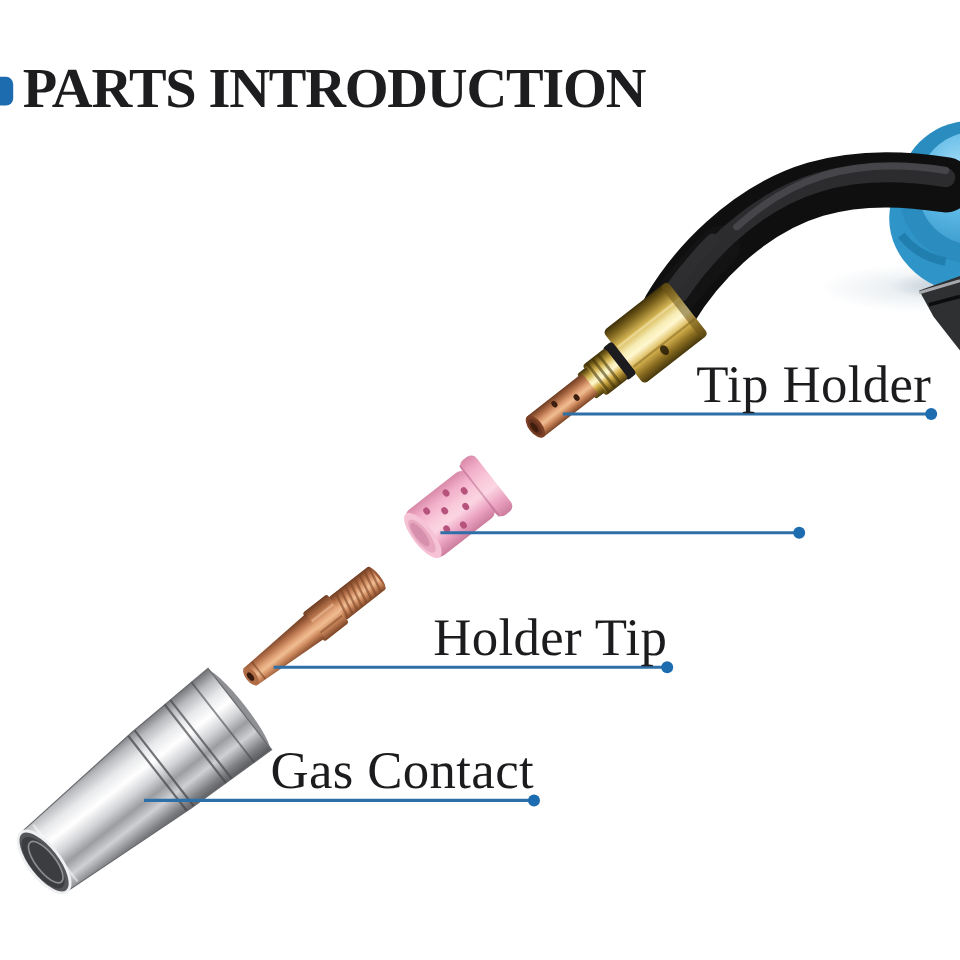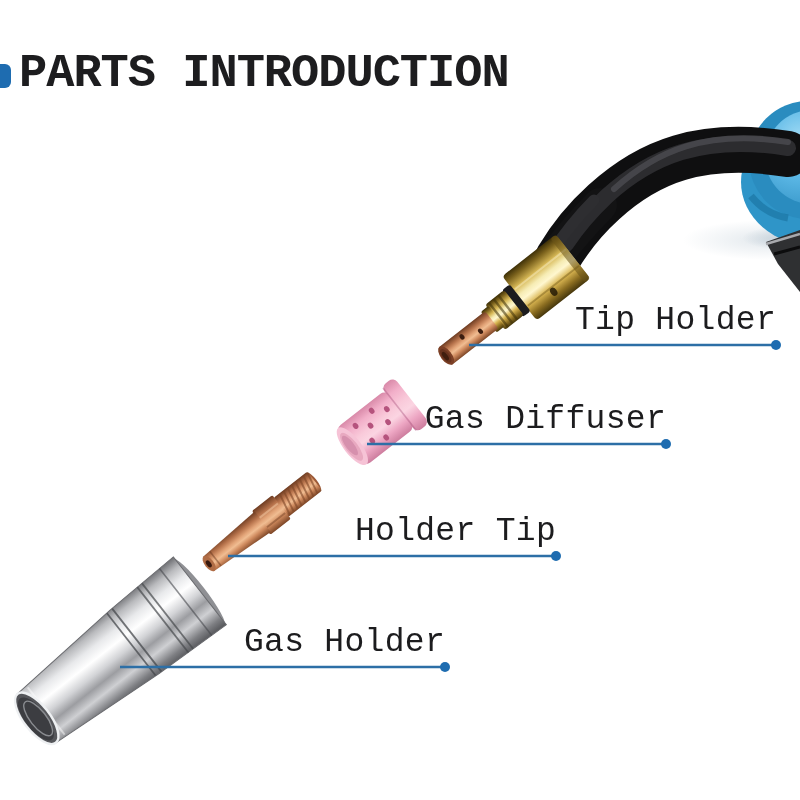--- a/index.html
+++ b/index.html
@@ -1,35 +1,35 @@
 <!DOCTYPE html>
 <html><head>
 <meta charset="utf-8">
 <style>
   html,body{margin:0;padding:0;background:#ffffff;}
   .stage{
     position:relative;
     width:800px;height:800px;
     background:#ffffff;
     overflow:hidden;
-    font-family:Liberation Mono, monospace;
+    font-family:Liberation Serif, serif;
   }
   .title-row{position:absolute;left:0;top:48px;width:800px;height:60px;}
   .accent-bar{
     position:absolute;left:0;top:16px;width:11px;height:24px;
     background:#1e6cb0;border-radius:0 6px 6px 0;
   }
   .page-title{
     position:absolute;left:19px;top:0;margin:0;
     font-size:47px;line-height:52px;font-weight:700;
     letter-spacing:-1px;color:#1d1d1f;white-space:nowrap;
   }
   .part-label{
     position:absolute;
-    font-size:33px;line-height:40px;font-weight:400;
+    font-size:44px;line-height:40px;font-weight:400;
     letter-spacing:0.3px;color:#1c1c1e;white-space:nowrap;
     text-align:left;
   }
   svg{position:absolute;left:0;top:0;}
 </style>
 </head>
 <body>
 
 <div class="stage">
 
@@ -192,17 +192,16 @@
     </g>
     <g fill="#1e6cb0">
       <circle cx="776" cy="345" r="5"></circle>
       <circle cx="666" cy="444" r="5"></circle>
       <circle cx="556" cy="556" r="5"></circle>
       <circle cx="445" cy="667" r="5"></circle>
     </g>
   </svg>
 
   <div class="part-label" style="right:24px;  top:301px">Tip Holder</div>
-  <div class="part-label" style="right:134px; top:400px">Gas Diffuser</div>
   <div class="part-label" style="right:244px; top:512px">Holder Tip</div>
-  <div class="part-label" style="right:355px; top:623px">Gas Holder</div>
+  <div class="part-label" style="right:355px; top:623px">Gas Contact</div>
 
 </div>
 
 </body></html>

